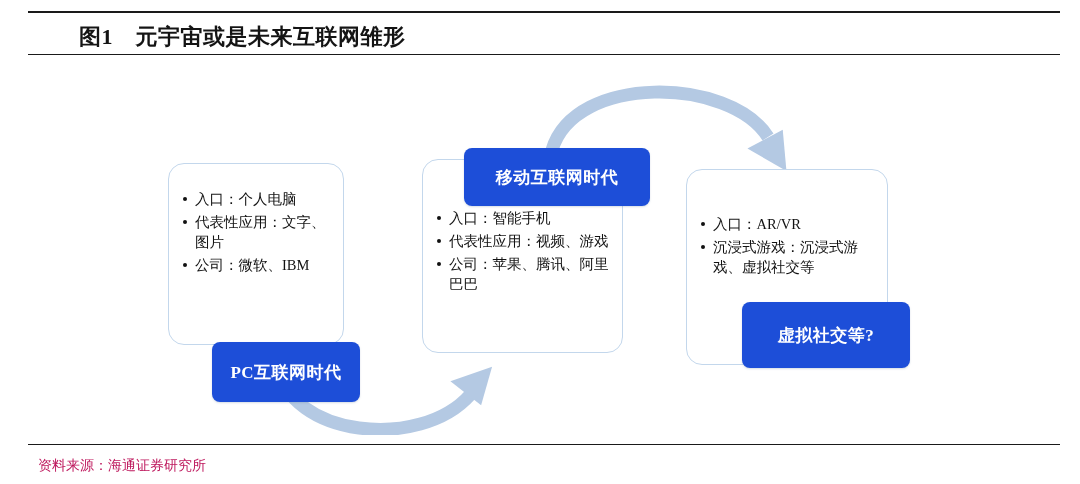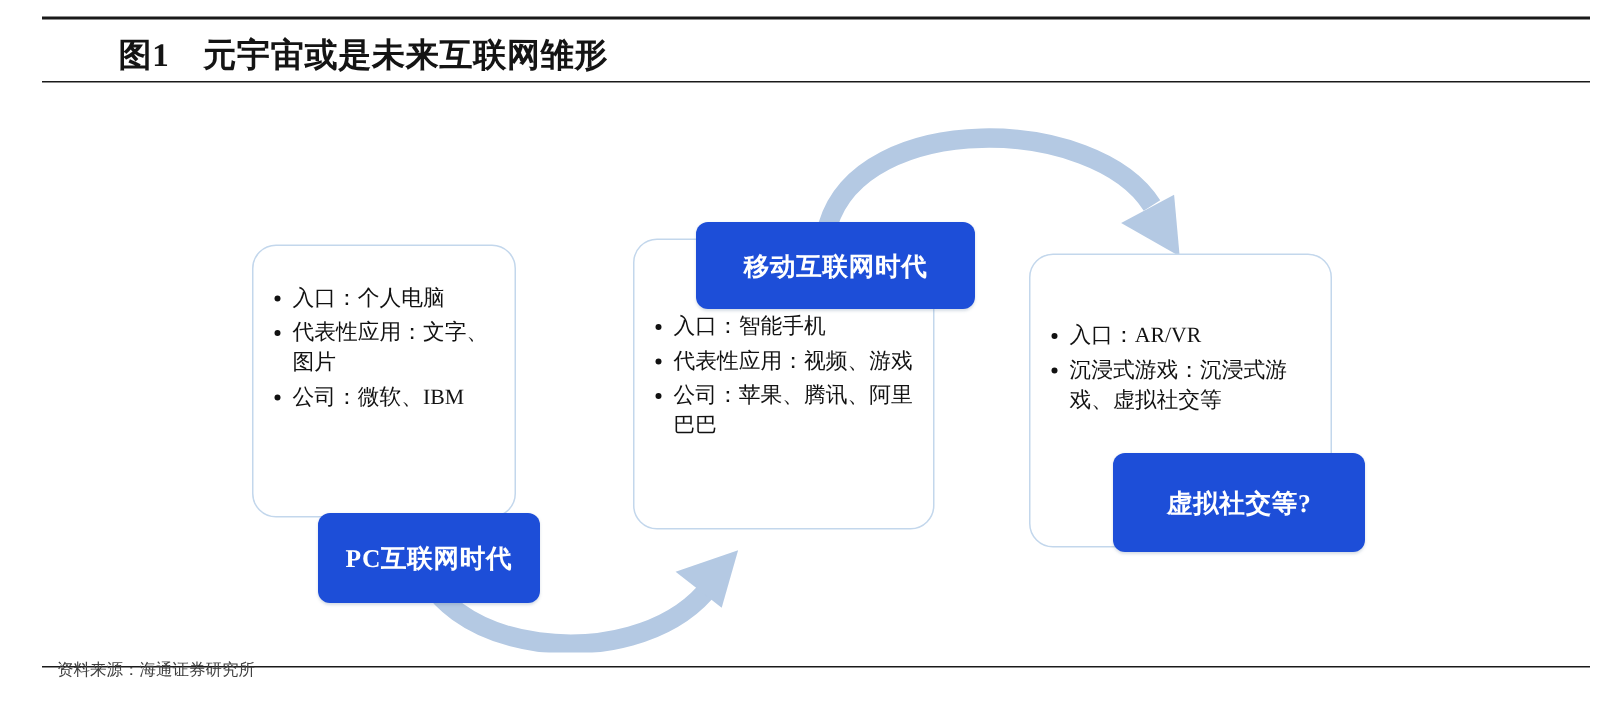--- a/index.html
+++ b/index.html
@@ -120,23 +120,23 @@
   #figure-footer {
     position: absolute;
     left: 28px;
     top: 444px;
     width: 1032px;
     border-top: 1.8px solid #1a1a1a;
   }
   #source-note {
     position: absolute;
     left: 38px;
-    top: 439px;
-    font-size: 11px;
-    color: #404040;
+    top: 457px;
+    font-size: 14px;
+    color: #be185d;
     white-space: nowrap;
   }
 </style>
 </head>
 <body>
 
 <div id="figure-header">
   <div id="figure-title">图1　元宇宙或是未来互联网雏形</div>
 </div>
 

